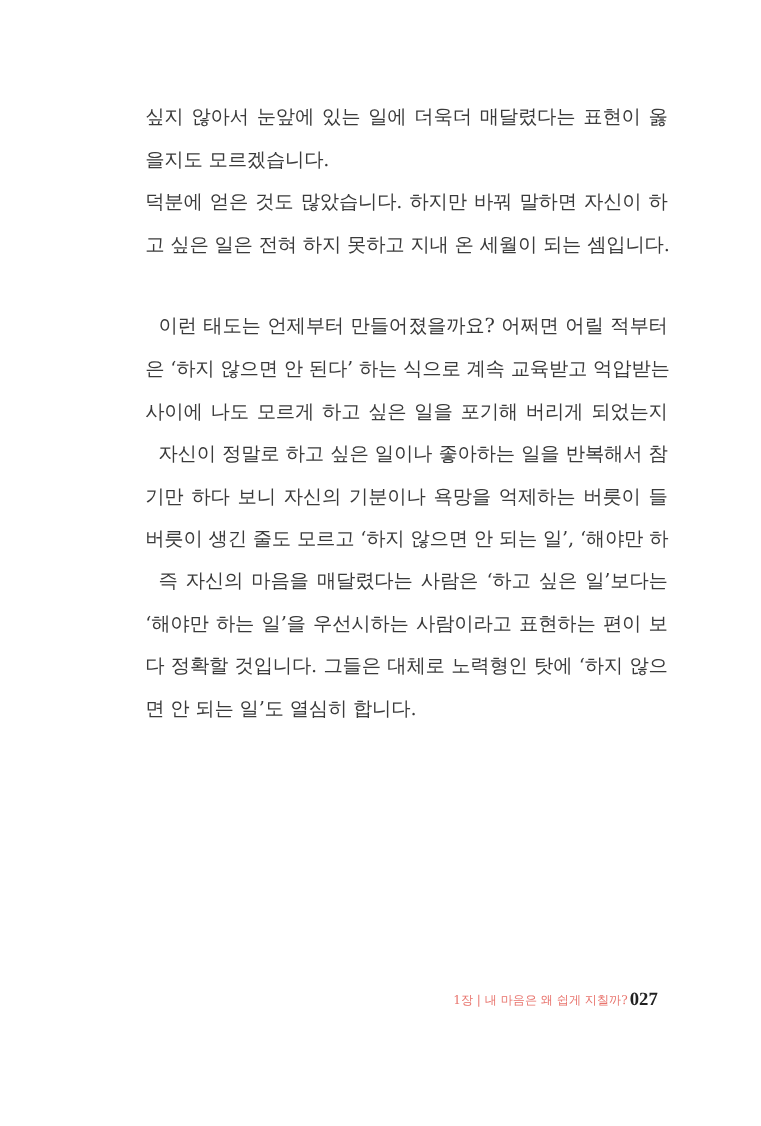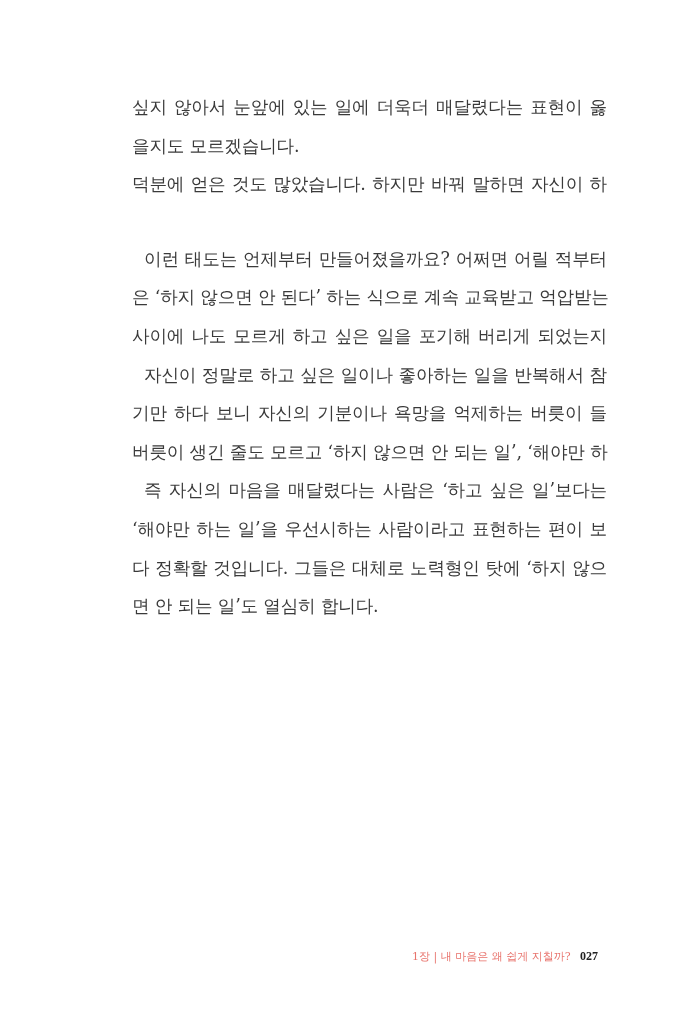--- a/index.html
+++ b/index.html
@@ -41,51 +41,52 @@
     }
     .line.justify {
       text-align: justify;
       text-align-last: justify;
     }
     .para-gap {
       height: 36px;
     }
     .footer {
       position: absolute;
-      top: 946px;
+      top: 899px;
       left: 412px;
       width: 186px;
       height: 20px;
       display: flex;
       align-items: center;
       justify-content: space-between;
       font-size: 11px;
     }
     .footer .chapter {
       color: #e8736c;
       font-family: "DejaVu Serif", "Liberation Serif", serif;
       white-space: nowrap;
     }
     .footer .pageno {
       color: #222222;
       font-weight: bold;
-      font-size: 12px;
+      font-size: 17px;
       font-family: "Liberation Serif", "DejaVu Serif", serif;
     }
   </style>
 </head>
 <body>
 
 <div class="page">
   <div class="text-block">
 
     <div class="line justify">싶지 않아서 눈앞에 있는 일에 더욱더 매달렸다는 표현이 옳</div>
     <div class="line">을지도 모르겠습니다.</div>
 
     <div class="line justify">덕분에 얻은 것도 많았습니다. 하지만 바꿔 말하면 자신이 하</div>
+    <div class="line">고 싶은 일은 전혀 하지 못하고 지내 온 세월이 되는 셈입니다.</div>
 
     <div class="para-gap"></div>
 
     <div class="line indent justify">이런 태도는 언제부터 만들어졌을까요? 어쩌면 어릴 적부터</div>
     <div class="line justify">은 ‘하지 않으면 안 된다’ 하는 식으로 계속 교육받고 억압받는</div>
     <div class="line justify">사이에 나도 모르게 하고 싶은 일을 포기해 버리게 되었는지</div>
 
     <div class="line indent justify">자신이 정말로 하고 싶은 일이나 좋아하는 일을 반복해서 참</div>
     <div class="line justify">기만 하다 보니 자신의 기분이나 욕망을 억제하는 버릇이 들</div>
     <div class="line justify">버릇이 생긴 줄도 모르고 ‘하지 않으면 안 되는 일’, ‘해야만 하</div>

